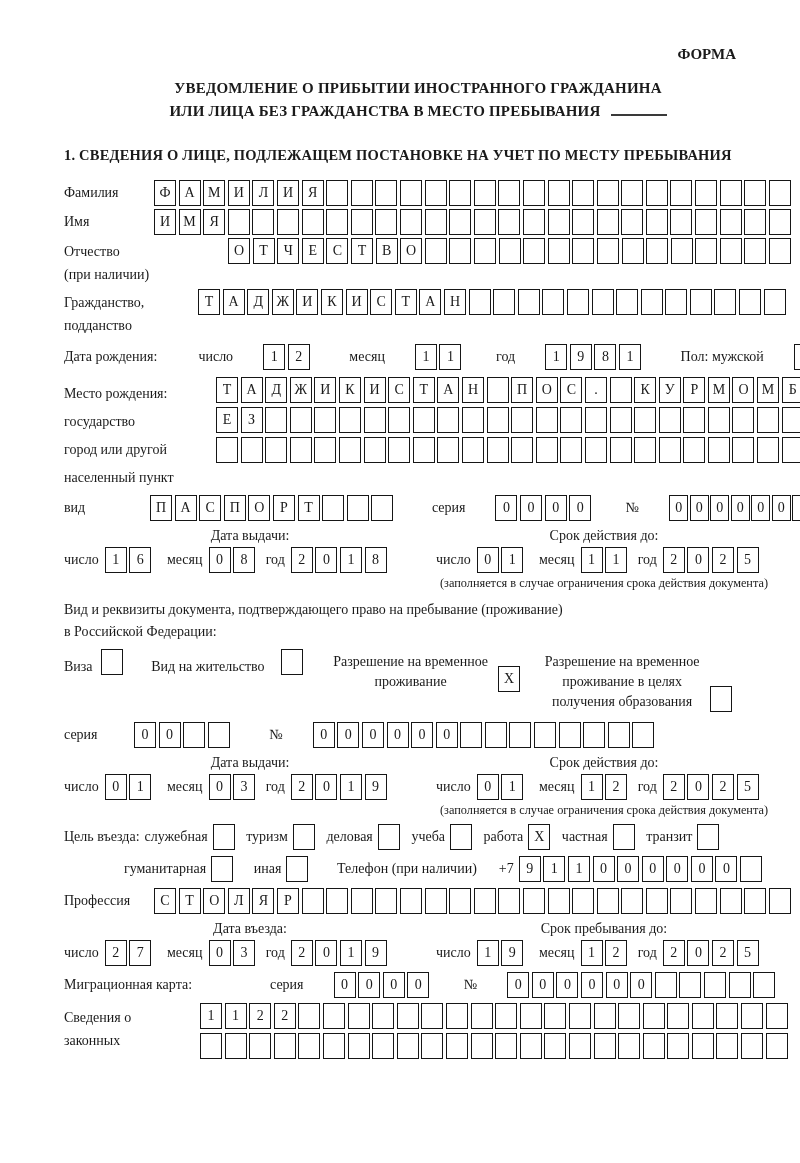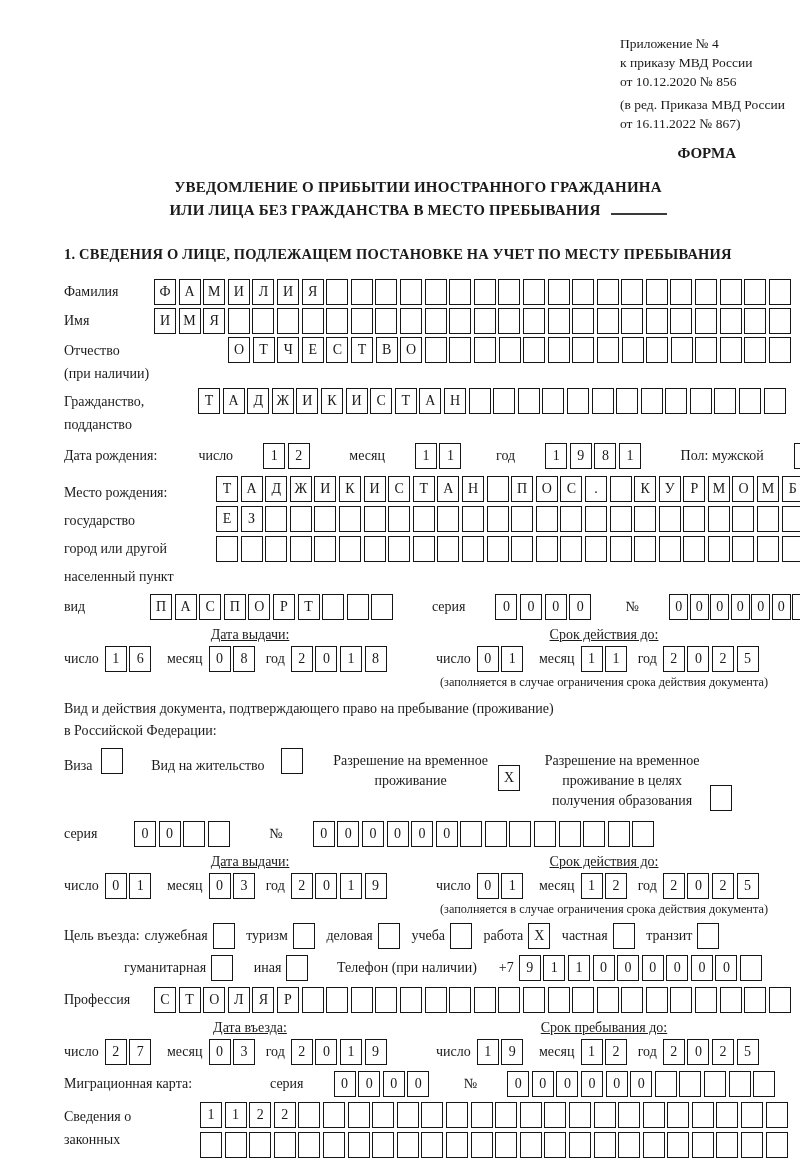--- a/index.html
+++ b/index.html
@@ -44,21 +44,21 @@
   .ml { margin-left:13px; }
   .ml8 { margin-left:8px; }
 
   
   .dochead { text-align:center; font-weight:bold; font-size:14px; margin:4px 0 5px; }
 
   
   .dgrow { display:flex; margin:7px 0 2px; }
   .dgL { width:372px; flex:none; }
   .dgR { flex:1; }
-  .dgtitle { text-align:center; margin-bottom:3px;text-decoration:underline; }
+  .dgtitle { text-align:center; margin-bottom:3px; }
   .dgline { display:flex; align-items:flex-start; }
   .dgnote { font-size:12.3px; text-align:center; margin-top:3px; white-space:nowrap; }
 
   .plain { margin-top:8px; line-height:22px; }
 
   
   .visarow { display:flex; align-items:flex-start; margin-top:6px; margin-bottom:10px; }
   .vitem { display:flex; align-items:flex-end; }
   .vlab { padding-top:5px; margin-right:8px; }
   .vlab2 { text-align:center; line-height:20px; padding-top:3px; margin-right:10px; }
@@ -66,27 +66,20 @@
   
   .purp { display:flex; align-items:flex-start; margin-top:6px; }
   .purp .dlab { margin-right:5px; }
   .purp .cells { margin-right:9px; }
 </style>
 </head>
 <body>
 
 <div class="page">
 
-  <div class="hdr">
-    <div>Приложение № 4</div>
-    <div>к приказу МВД России</div>
-    <div>от 10.12.2020 № 856</div>
-    <div class="gap">(в ред. Приказа МВД России</div>
-    <div>от 16.11.2022 № 867)</div>
-  </div>
   <div class="forma">ФОРМА</div>
 
   <div class="title">
     <div>УВЕДОМЛЕНИЕ О ПРИБЫТИИ ИНОСТРАННОГО ГРАЖДАНИНА</div>
     <div><span>ИЛИ ЛИЦА БЕЗ ГРАЖДАНСТВА В МЕСТО ПРЕБЫВАНИЯ</span><span class="tblank"></span></div>
   </div>
 
   <div class="sect">1. СВЕДЕНИЯ О ЛИЦЕ, ПОДЛЕЖАЩЕМ ПОСТАНОВКЕ НА УЧЕТ ПО МЕСТУ ПРЕБЫВАНИЯ</div>
 
   <div class="frow" style="margin-top:16px">
@@ -415,21 +408,21 @@
             <span class="cell">0</span>
             <span class="cell">2</span>
             <span class="cell">5</span>
           </span>
       </div>
       <div class="dgnote">(заполняется в случае ограничения срока действия документа)</div>
     </div>
   </div>
 
   <div class="plain">
-    <div>Вид и действия документа, подтверждающего право на пребывание (проживание)</div>
+    <div>Вид и реквизиты документа, подтверждающего право на пребывание (проживание)</div>
     <div>в Российской Федерации:</div>
   </div>
 
   <div class="visarow">
     <div class="vitem" style="margin-right:26px">
       <span class="vlab">Виза</span>
       <span class="cells">
           <span class="cell"></span>
         </span>
     </div>

